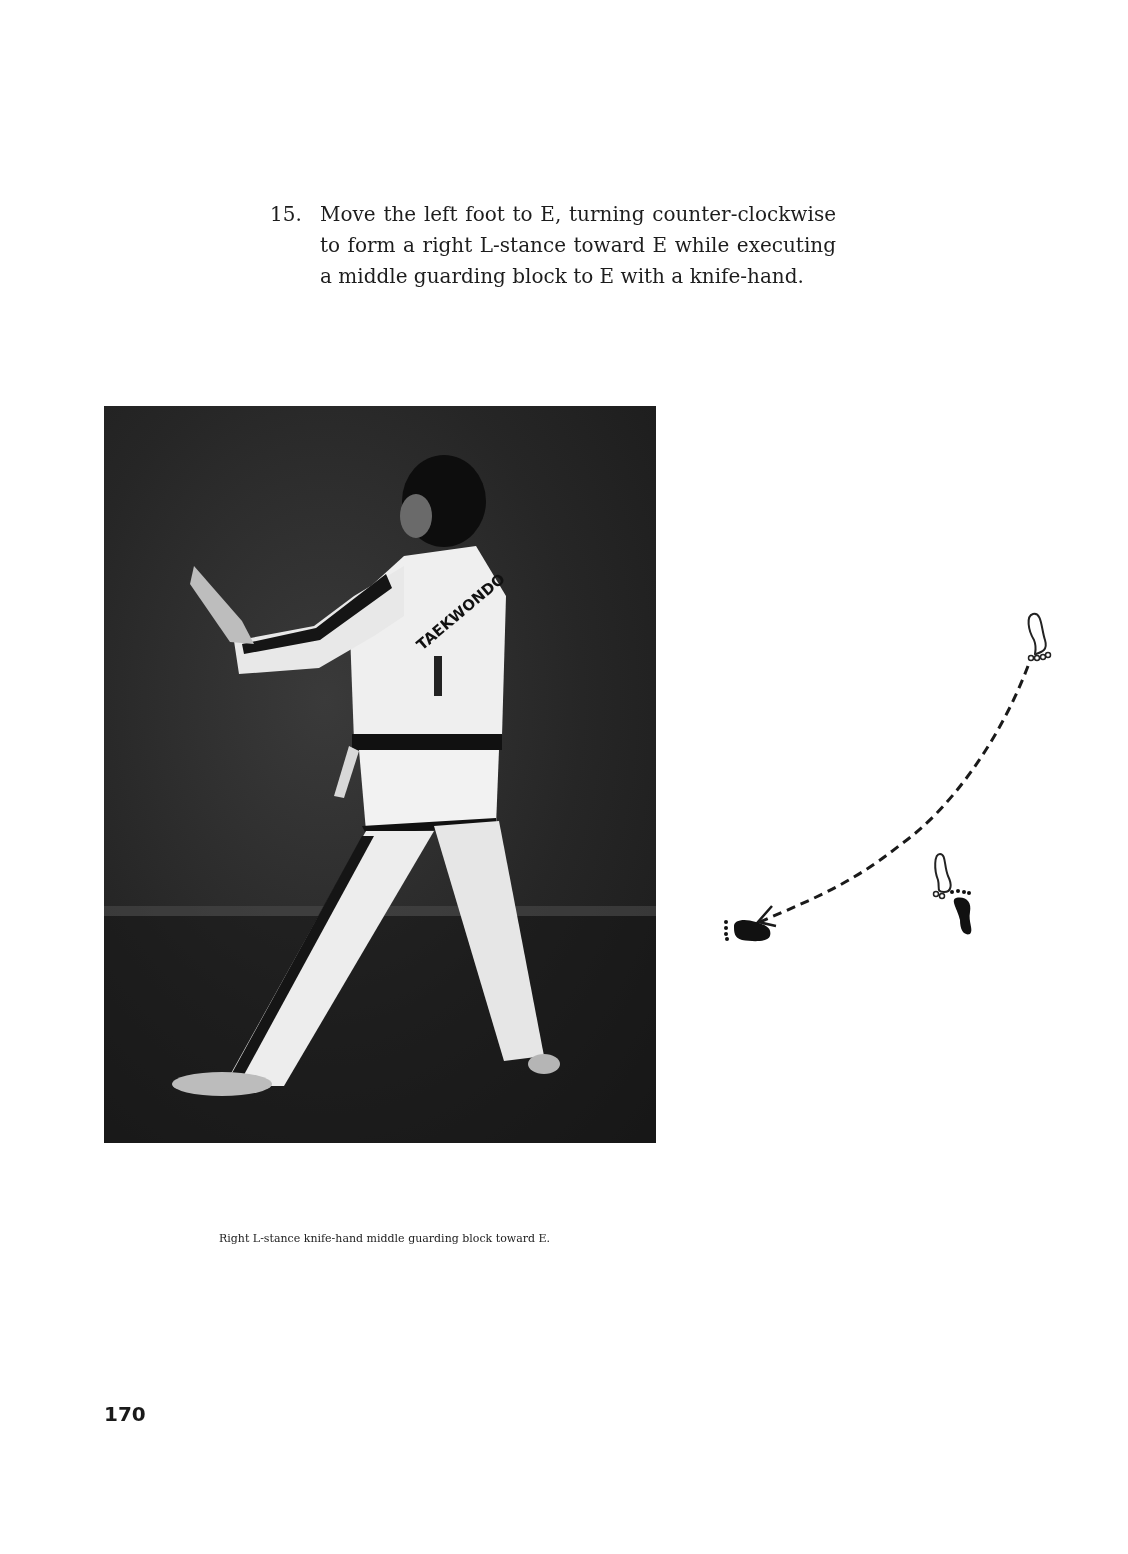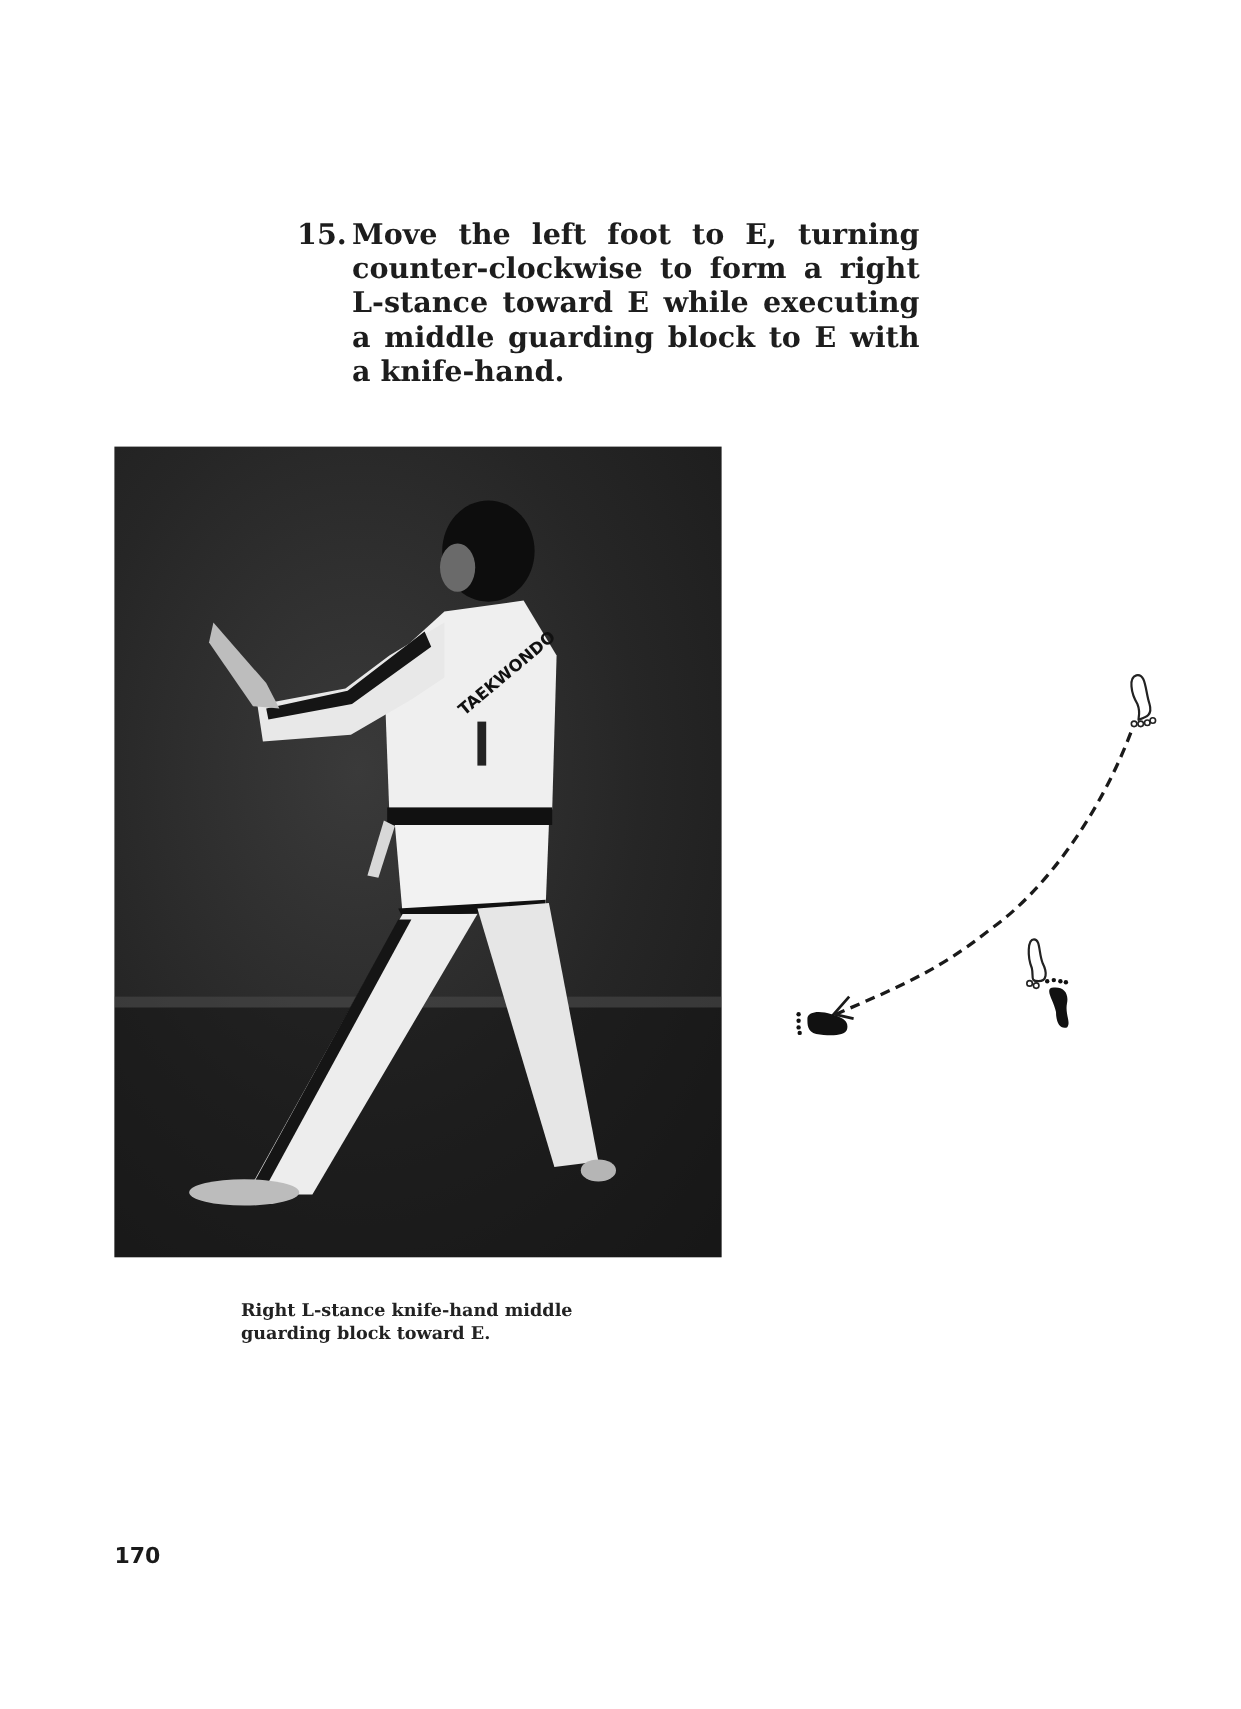--- a/index.html
+++ b/index.html
@@ -2,34 +2,34 @@
 <html><head>
 <meta charset="utf-8">
 <style>
   html, body { margin: 0; padding: 0; }
   body {
     width: 1128px; height: 1554px; background: #ffffff; position: relative; overflow: hidden;
     font-family: "DejaVu Serif", "Liberation Serif", serif; color: #1a1a1a;
   }
   .instruction {
     position: absolute; left: 270px; top: 199px; width: 566px;
-    font-family: "DejaVu Serif", serif; font-weight: bold; font-size: 26px; line-height: 31px;
+    font-family: "DejaVu Serif", serif; font-weight: normal; font-size: 20px; line-height: 31px;
     color: #1d1d1d; text-align: justify;
   }
   .instruction .num { position: absolute; left: 0; top: 0; }
   .instruction .text { display: block; padding-left: 50px; text-indent: 0; }
   .photo {
     position: absolute; left: 104px; top: 406px; width: 552px; height: 737px;
     background: radial-gradient(ellipse at 40% 40%, #3a3a3a 0%, #262626 55%, #1a1a1a 100%);
     overflow: hidden;
   }
   .photo svg { position: absolute; left: 0; top: 0; }
   .caption {
-    position: absolute; left: 219px; top: 1180px; width: 340px;
-    font-family: "DejaVu Serif", serif; font-weight: bold; font-size: 16px; line-height: 21px; color: #222;
+    position: absolute; left: 219px; top: 1228px; width: 340px;
+    font-family: "DejaVu Serif", serif; font-weight: normal; font-size: 11px; line-height: 21px; color: #222;
   }
   .diagram { position: absolute; left: 700px; top: 600px; width: 380px; height: 360px; }
   .page-number {
     position: absolute; left: 104px; top: 1402px;
     font-family: "DejaVu Sans", sans-serif; font-weight: bold; font-size: 20px; color: #1a1a1a;
   }
 </style>
 </head>
 <body>
 

